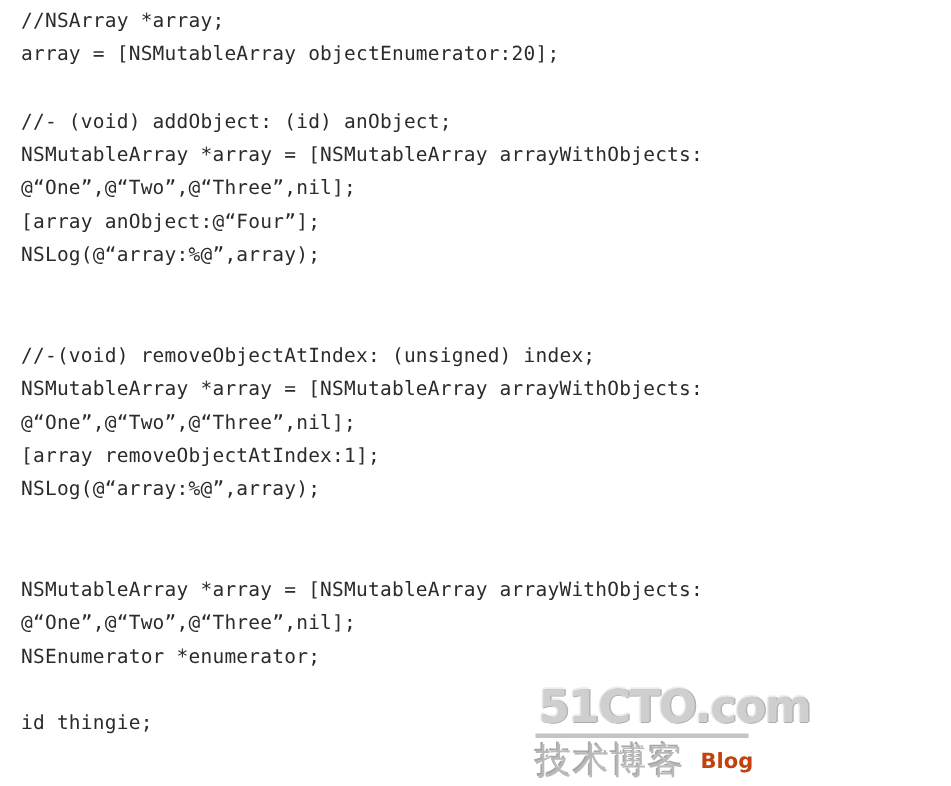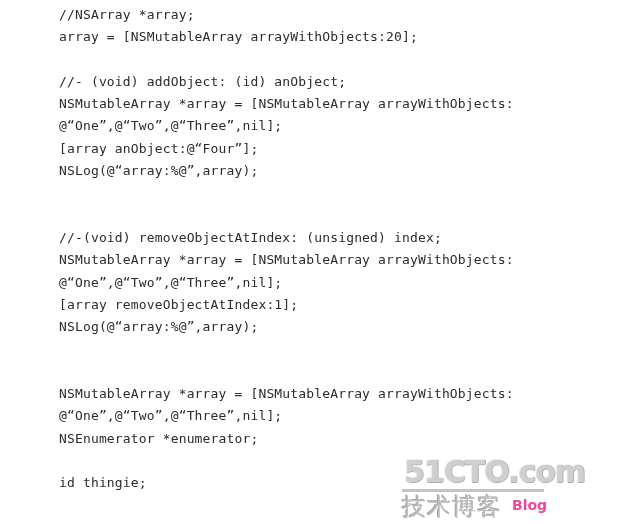--- a/index.html
+++ b/index.html
@@ -13,21 +13,20 @@
     overflow: hidden;
     font-family: "DejaVu Sans Mono", "Liberation Mono", monospace;
   }
   #code-canvas {
     position: relative;
     width: 512px;
     height: 524px;
     background: #ffffff;
     box-sizing: border-box;
     padding: 4px 0 0 14px;
-    margin-left: 45px;
   }
   .code-line {
     height: 22.3px;
     line-height: 22.3px;
     font-family: "DejaVu Sans Mono", "Liberation Mono", monospace;
     font-size: 13px;
     color: #2b2b2b;
     white-space: pre;
     letter-spacing: 0.15px;
     -webkit-font-smoothing: none;
@@ -60,50 +59,50 @@
     padding-left: 8px;
   }
   #watermark .wm-rule {
     height: 3px;
     background: #c4c4c4;
     margin: 2px 0 2px 6px;
     width: 142px;
   }
   #watermark .wm-bottom {
     display: flex;
-    align-items: center;
+    align-items: flex-end;
     padding-left: 6px;
   }
   #watermark .wm-cn {
     font-family: "DejaVu Sans", "Liberation Sans", sans-serif;
     font-size: 24px;
     line-height: 26px;
     letter-spacing: 1px;
     color: #b9b9b9;
     text-shadow: 1px 1px 0 #ffffff, -1px -1px 0 #a8a8a8;
   }
   #watermark .wm-blog {
     font-family: "DejaVu Sans", "Liberation Sans", sans-serif;
     font-weight: bold;
     font-size: 14px;
     line-height: 14px;
-    color: #ec4899;
+    color: #c2410c;
     margin-left: 10px;
     margin-bottom: 5px;
     text-shadow: 1px 1px 0 #ffffff;
   }
 </style>
 </head>
 <body>
 
 <div id="code-canvas">
 
   <div id="code-lines">
       <div class="code-line">//NSArray *array;</div>
-      <div class="code-line">array = [NSMutableArray arrayWithObjects:20];</div>
+      <div class="code-line">array = [NSMutableArray objectEnumerator:20];</div>
       <div class="code-line blank"></div>
       <div class="code-line">//- (void) addObject: (id) anObject;</div>
       <div class="code-line">NSMutableArray *array = [NSMutableArray arrayWithObjects:</div>
       <div class="code-line">@“One”,@“Two”,@“Three”,nil];</div>
       <div class="code-line">[array anObject:@“Four”];</div>
       <div class="code-line">NSLog(@“array:%@”,array);</div>
       <div class="code-line blank"></div>
       <div class="code-line blank"></div>
       <div class="code-line">//-(void) removeObjectAtIndex: (unsigned) index;</div>
       <div class="code-line">NSMutableArray *array = [NSMutableArray arrayWithObjects:</div>

